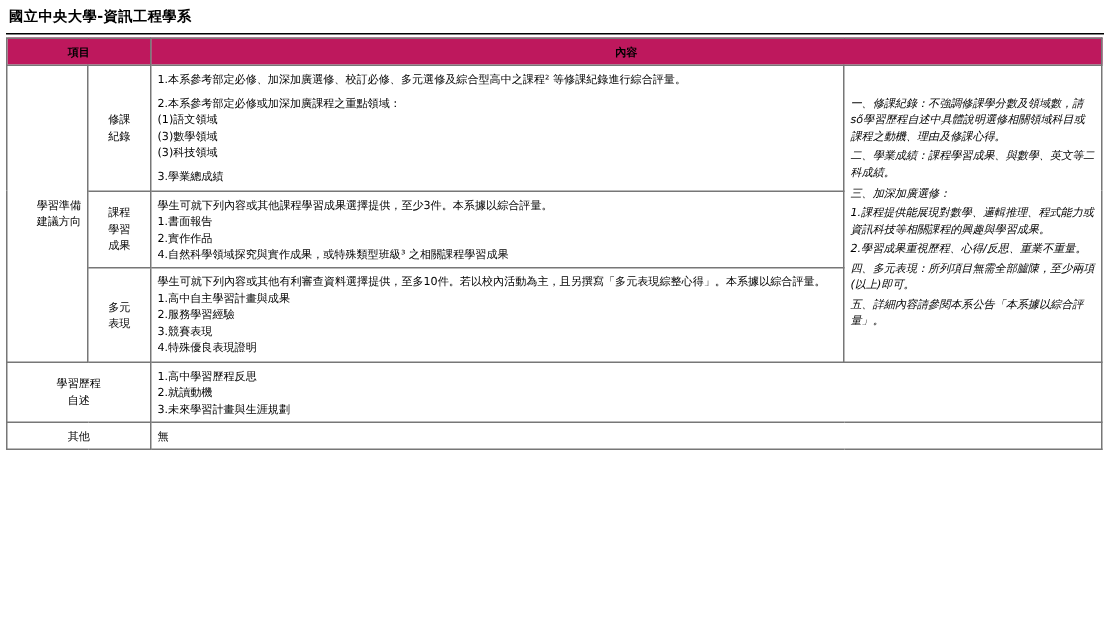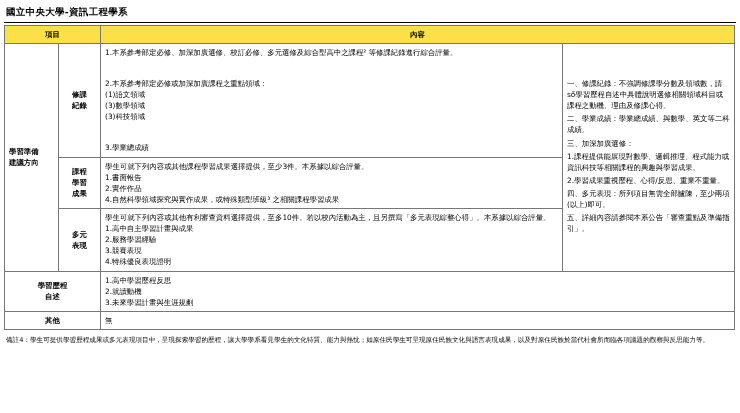--- a/index.html
+++ b/index.html
@@ -38,56 +38,56 @@
     margin-top: 2px;
   }
   table.main td, table.main th {
     border: 0.8px solid #777;
     vertical-align: middle;
     padding: 3px 4px;
     font-size: 7.4px;
     line-height: 1.5;
   }
   .hdr {
-    background: #fde047;
+    background: #be185d;
     text-align: center;
     font-weight: bold;
     font-size: 8px;
     padding: 4px 2px;
   }
   .col-item { width: 54px; }
   .col-sub  { width: 42px; }
   .col-body { width: 100%; }
   .col-note { width: 172px; }
   .cell-center {
     text-align: center;
     vertical-align: middle;
-    font-weight: bold;
   }
   .cell-top { vertical-align: top; }
   .lines p {
     margin: 0;
     padding: 0;
   }
-  .lines p.gap { margin-top: 20px; }
+  .lines p.gap { margin-top: 5px; }
   .note-cell {
     vertical-align: top;
     padding: 6px 6px;
     line-height: 1.75;
+    font-style: italic;
   }
   .note-cell p { margin: 0 0 2px 0; }
   .footnotes {
     margin-top: 5px;
     padding-left: 2px;
     font-size: 6.6px;
     line-height: 1.62;
   }
   .footnotes p { margin: 0; }
   .vcenter-label {
-    text-align: left;
+    text-align: right;
     line-height: 1.6;
   }
 </style>
 </head>
 <body>
 
 <div class="page">
 
   <div class="doc-title">國立中央大學-資訊工程學系</div>
 
@@ -116,26 +116,26 @@
         <td class="cell-top lines">
           <p>1.本系參考部定必修、加深加廣選修、校訂必修、多元選修及綜合型高中之課程² 等修課紀錄進行綜合評量。</p>
           <p class="gap">2.本系參考部定必修或加深加廣課程之重點領域：</p>
           <p>(1)語文領域</p>
           <p>(3)數學領域</p>
           <p>(3)科技領域</p>
           <p class="gap">3.學業總成績</p>
         </td>
         <td class="note-cell" rowspan="3">
           <p>一、修課紀錄：不強調修課學分數及領域數，請ső學習歷程自述中具體說明選修相關領域科目或課程之動機、理由及修課心得。</p>
-          <p>二、學業成績：學業總成績、與數學、英文等二科成績。</p>
+          <p>二、學業成績：課程學習成果、與數學、英文等二科成績。</p>
           <p>三、加深加廣選修：</p>
           <p>1.課程提供能展現對數學、邏輯推理、程式能力或資訊科技等相關課程的興趣與學習成果。</p>
           <p>2.學習成果重視歷程、心得/反思、重業不重量。</p>
           <p>四、多元表現：所列項目無需全部臚陳，至少兩項(以上)即可。</p>
-          <p>五、詳細內容請參閱本系公告「審查重點及準備指引」。</p>
+          <p>五、詳細內容請參閱本系公告「本系據以綜合評量」。</p>
         </td>
       </tr>
 
       <tr>
         <td class="cell-center">
           <span style="white-space:pre-line">課程
 學習
 成果</span>
         </td>
         <td class="cell-top lines">
@@ -173,16 +173,15 @@
       </tr>
 
       <tr>
         <td class="cell-center" colspan="2">其他</td>
         <td class="cell-top lines" colspan="2">無</td>
       </tr>
     </tbody>
   </table>
 
   <div class="footnotes">
-    <p>備註4：學生可提供學習歷程成果或多元表現項目中，呈現探索學習的歷程，讓大學學系看見學生的文化特質、能力與熱忱；如原住民學生可呈現原住民族文化與語言表現成果，以及對原住民族於當代社會所而臨各項議題的觀察與反思能力等。</p>
   </div>
 
 </div>
 
 </body></html>

